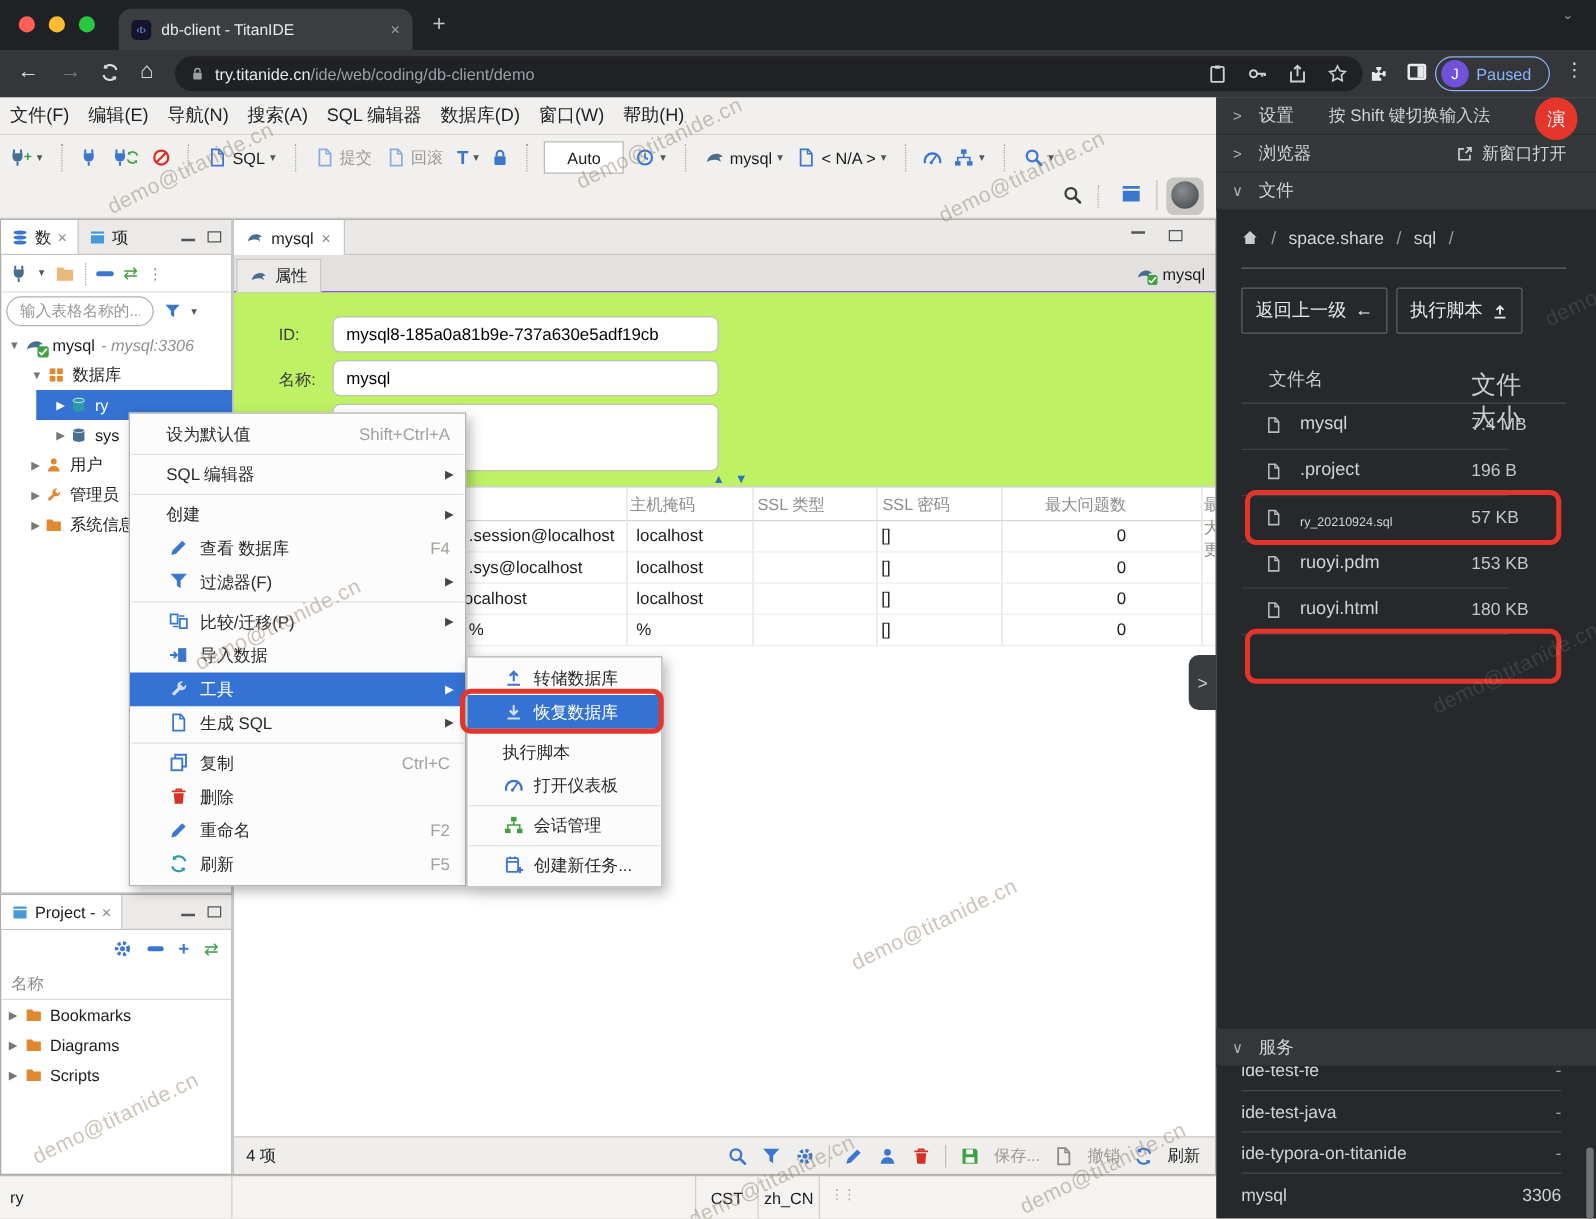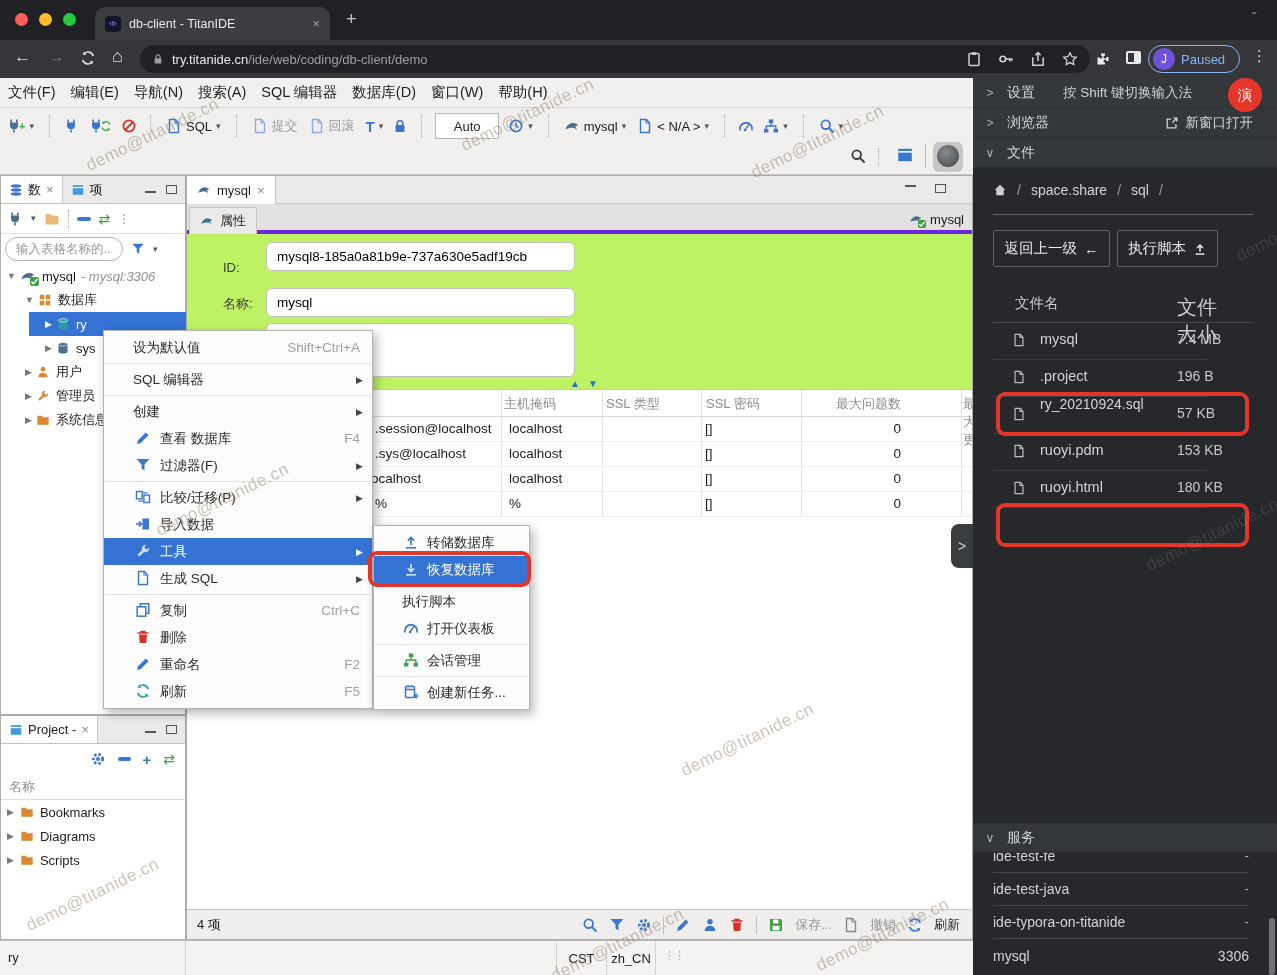--- a/index.html
+++ b/index.html
@@ -635,21 +635,21 @@
             <svg>
               <use href="#i-dolphin"></use>
             </svg>
           </span>
         <span>mysql</span>
         <span class="gray">×</span>
       </span>
       <span style="position:absolute;right:56px;top:9px" class="winbtn min"></span>
       <span style="position:absolute;right:26px;top:8px" class="winbtn"></span>
     </div>
-    <div style="height:30px;background:#e3e1df;border-bottom:4px solid #6d28d9;position:relative">
+    <div style="height:30px;background:#e3e1df;border-bottom:1px solid #6d28d9;position:relative">
       <span class="flex" style="position:absolute;left:2px;top:3px;height:27px;padding:0 10px;background:#eceae8;border:1px solid #c8c6c3;border-bottom:none;gap:6px">
         <span class="ic ic14 slate">
             <svg>
               <use href="#i-dolphin"></use>
             </svg>
           </span>
         <span>属性</span>
       </span>
       <span class="flex" style="position:absolute;right:8px;top:0;height:30px;gap:7px">
         <span class="ic ic14 slate" style="position:relative">
@@ -660,21 +660,21 @@
               <svg>
                 <use href="#i-check"></use>
               </svg>
             </span>
           </span>
         <span>mysql</span>
       </span>
     </div>
     <div style="position:relative;height:155px;background:#bef264">
       <span class="flabel" style="top:26px">ID:</span>
-      <input class="field" style="top: 8px;" value="mysql8-185a0a81b9e-737a630e5adf19cb">
+      <input class="field" style="top: 19px;" value="mysql8-185a0a81b9e-737a630e5adf19cb">
       <span class="flabel" style="top:61px">名称:</span>
       <input class="field" style="top: 54px;" value="mysql">
       <span class="flabel" style="top:96px">描述:</span>
       <textarea class="field" style="top: 89px; height: 54px; resize: none; padding-top: 5px;"></textarea>
       <span style="position:absolute;left:383px;bottom:0;font-size:10px;color:#2f6fbd">▲</span>
       <span style="position:absolute;left:401px;bottom:0;font-size:10px;color:#2f6fbd">▼</span>
     </div>
 
     <div style="position:absolute;left:0;top:213px;right:0;bottom:30px;background:#fff;border-top:1px solid #c9c7c4">
       <div style="position:relative;height:27px;border-bottom:1px solid #d8d6d3">
@@ -858,21 +858,21 @@
       <span style="position:absolute;left:67px;top:9px;font-size:14.5px">.project</span>
       <span style="position:absolute;left:204px;top:9px;color:#c5c7c9">196 B</span>
       <span class="fhr" style="top:37px"></span>
     </div>
     <div class="filerow" style="top:318px">
       <span class="ic ic14 abs" style="left:39px;top:11px;color:#b9bbbd">
           <svg>
             <use href="#i-doc"></use>
           </svg>
         </span>
-      <span style="position:absolute;left:67px;top:0;font-size:14px">ry_20210924.sql</span>
+      <span style="position:absolute;left:67px;top:17px;font-size:10px">ry_20210924.sql</span>
       <span style="position:absolute;left:204px;top:9px;color:#c5c7c9">57 KB</span>
       <span class="fhr" style="top:37px"></span>
     </div>
     <div class="filerow" style="top:355px">
       <span class="ic ic14 abs" style="left:39px;top:11px;color:#b9bbbd">
           <svg>
             <use href="#i-doc"></use>
           </svg>
         </span>
       <span style="position:absolute;left:67px;top:9px;font-size:14.5px">ruoyi.pdm</span>

